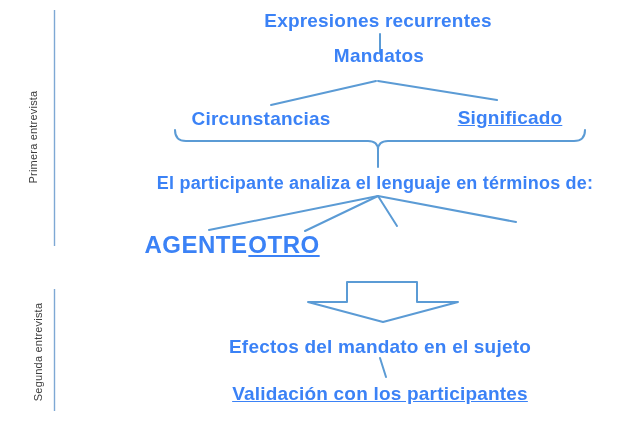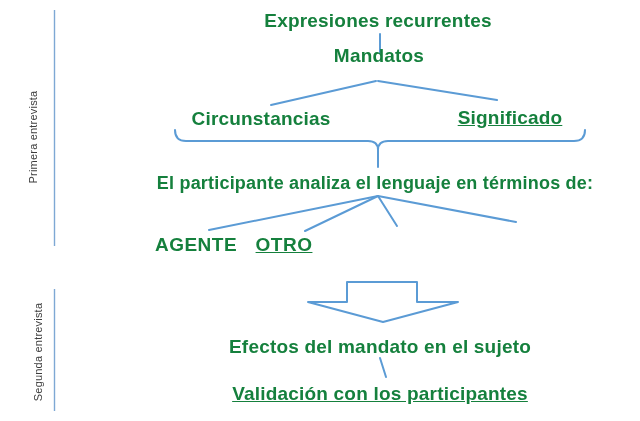--- a/index.html
+++ b/index.html
@@ -21,28 +21,28 @@
     left: 0;
     top: 0;
   }
   .lbl {
     position: absolute;
     transform: translate(-50%, -50%);
     white-space: nowrap;
     font-size: 19px;
     font-weight: 600;
     letter-spacing: 0.2px;
-    color: #15803d;
+    color: #3b82f6;
   }
   .statement {
     font-weight: 700;
     font-size: 18px;
   }
   .term {
-    font-size: 19px;
+    font-size: 24px;
     letter-spacing: 0.5px;
   }
   .side-label {
     position: absolute;
     transform: translate(-50%, -50%) rotate(-90deg);
     white-space: nowrap;
     font-size: 11px;
     font-weight: 400;
     letter-spacing: 0.2px;
     color: #3d3d3d;

